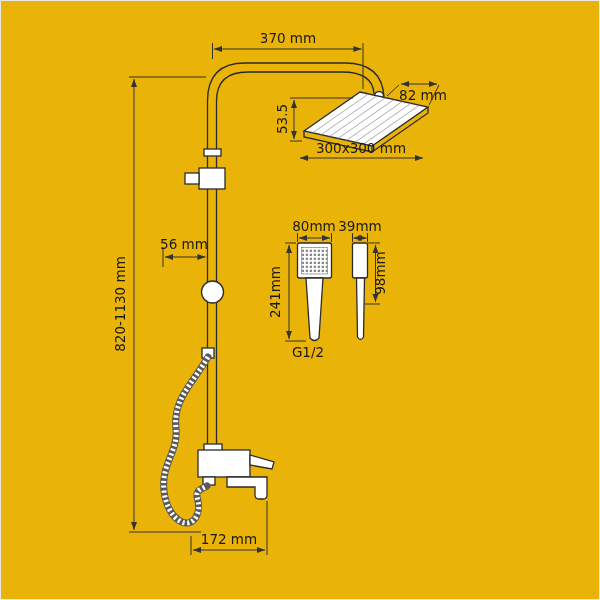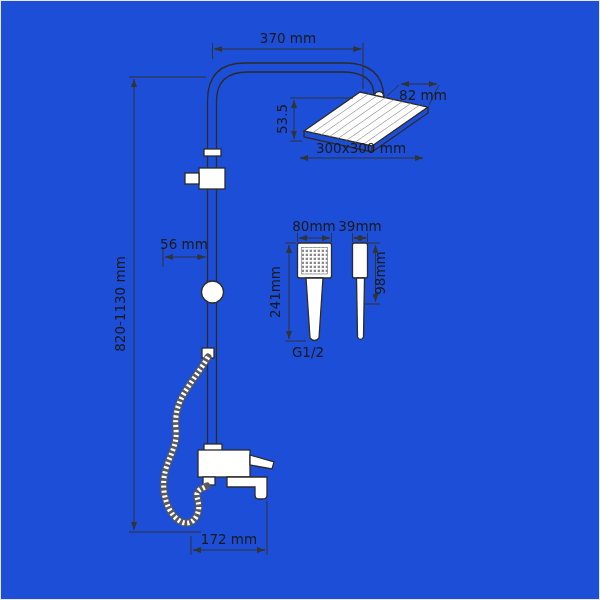--- a/index.html
+++ b/index.html
@@ -1,17 +1,17 @@
 <!DOCTYPE html>
 <html><head>
 <meta charset="utf-8">
 <style>
   html,body{margin:0;padding:0;background:#fff;}
   .stage{
-    position:relative;width:600px;height:600px;background:#1d4ed8;
+    position:relative;width:600px;height:600px;background:#eab308;
     border:1px solid #e8e8e8;box-sizing:border-box;overflow:hidden;
     font-family:"DejaVu Sans","Liberation Sans",sans-serif;
   }
   svg{position:absolute;left:0;top:0;}
   text{
     font-family:"DejaVu Sans","Liberation Sans",sans-serif;
     font-size:13.5px;fill:#1a1a1a;
   }
   .dim{stroke:#333;stroke-width:1;fill:none;}
   .draw{stroke:#2b2b2b;stroke-width:1.3;fill:none;}

